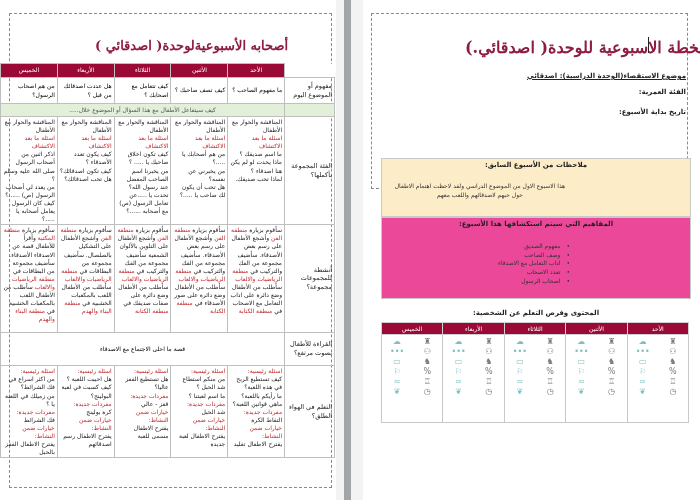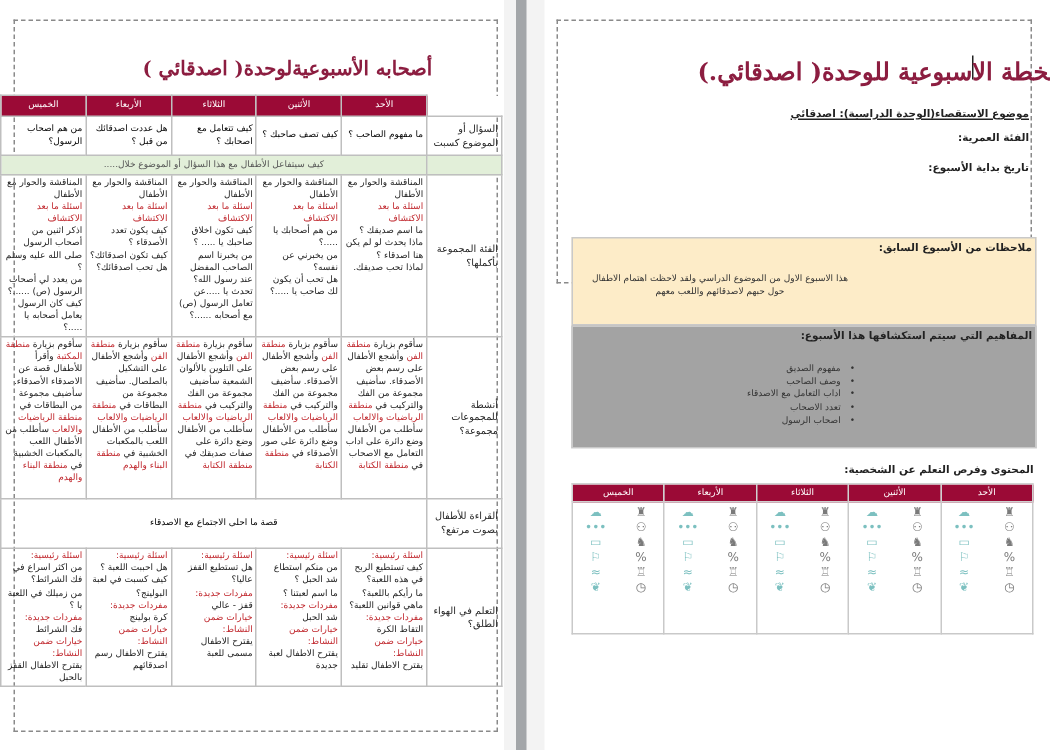--- a/index.html
+++ b/index.html
@@ -72,23 +72,23 @@
   .cell-lines span { display: block; }
 
   
   .meta { position: absolute; direction: rtl; font-size: 7px; color: #222; white-space: nowrap; font-weight:bold;}
   .box {
     position: absolute; left: 381px; width: 310px;
     direction: rtl;
     border: 1px solid #c9c9c9;
   }
   #notes-box { top: 158px; height: 59px; background: #fdecc8; }
-  #concepts-box { top: 217px; height: 82px; background: #a3a3a3; }
+  #concepts-box { top: 217px; height: 82px; background: #ec4899; }
   #content-box { top: 299px; height: 12px; background: #fff; border:none;}
-  .box .bhead { font-size: 7px; font-weight: bold; color: #222; padding: 2px 2px; }
+  .box .bhead { font-size: 7px; font-weight: bold; color: #222; padding: 2px 2px; text-align: center; }
   .box .btext { font-size: 6px; color: #333; position:absolute; right: 120px; top: 22px; width: 180px; text-align:center; line-height:1.5; }
   .concept-list { position: absolute; right: 120px; top: 24px; font-size: 6px; color:#333; list-style: none; line-height: 1.45; }
   .concept-list li::before { content: "•"; margin-left: 6px; }
   .rt {
     position: absolute; left: 381px; top: 322px; width: 308px;
     border-collapse: collapse; direction: rtl;
   }
   .rt th {
     background: #9b0a36; color: #fff; font-size: 6px; font-weight: normal;
     height: 12px; border: 1px solid #d0d0d0;
@@ -115,21 +115,21 @@
   <tbody>
       <tr>
     <th style="background:#fff;border:none;width:50px;"></th>
     <th class="day">الأحد</th>
     <th class="day">الأثنين</th>
     <th class="day">الثلاثاء</th>
     <th class="day">الأربعاء</th>
     <th class="day">الخميس</th>
   </tr>
   <tr class="q">
-    <td class="rowhead">السؤال أو الموضوع كسبت</td>
+    <td class="rowhead">مفهوم أو الموضوع اليوم</td>
     <td>ما مفهوم الصاحب ؟</td>
     <td>كيف تصف صاحبك ؟</td>
     <td>كيف تتعامل مع اصحابك ؟</td>
     <td>هل عددت اصدقائك من قبل ؟</td>
     <td>من هم اصحاب الرسول؟</td>
   </tr>
   <tr class="green">
     <td style="background:#e2efd9;"></td>
     <td colspan="5">كيف سيتفاعل الأطفال مع هذا السؤال أو الموضوع خلال.....</td>
   </tr>

